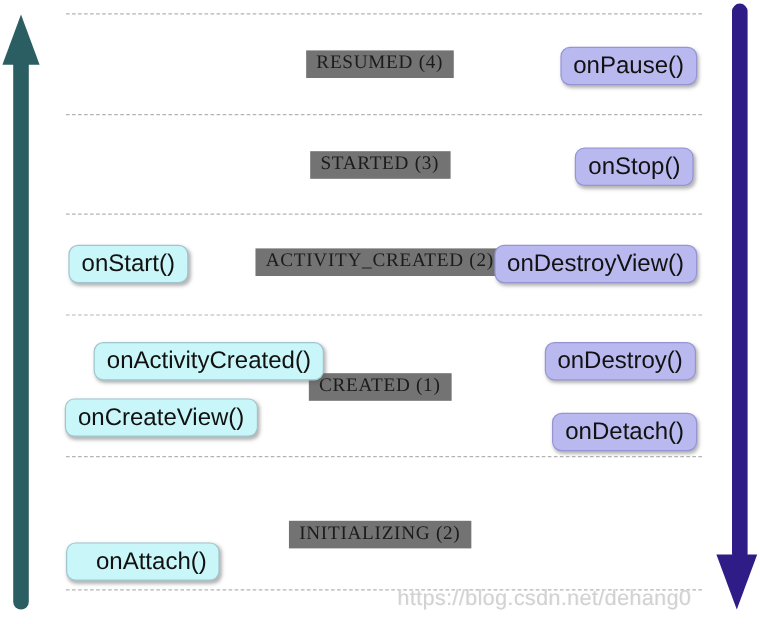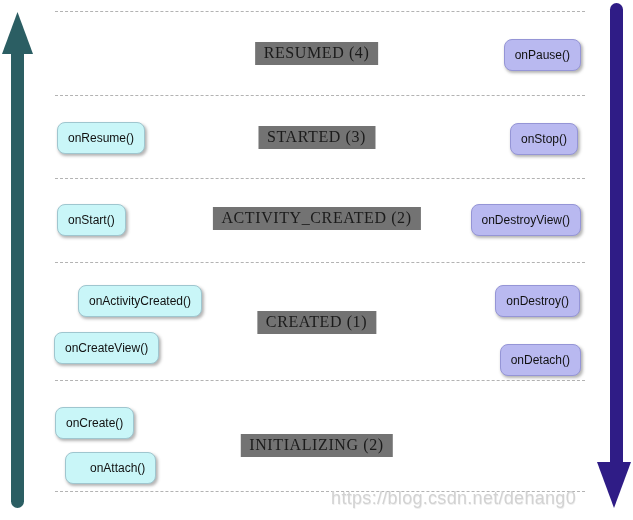--- a/index.html
+++ b/index.html
@@ -46,40 +46,40 @@
   .s4 { top: 311px; }
   .s5 { top: 434px; }
 
   
   .cb {
     position: absolute;
     height: 30px;
     display: flex;
     align-items: center;
     padding: 0 10px;
-    font-size: 12px;
+    font-size: 20px;
     color: #111;
     border-radius: 8px;
     white-space: nowrap;
     box-shadow: 1.5px 2px 3px rgba(90,90,90,0.45);
   }
   .cb-left {
     background: #c9f6f8;
     border: 1px solid #9fc6cf;
   }
   .cb-right {
     background: #b9b9f0;
     border: 1px solid #9595d6;
   }
   .lb1 { left: 57px; top: 122px; }
   .lb2 { left: 57px; top: 204px; }
   .lb3 { left: 54px; top: 285px; margin-left: 24px; }
   .lb4 { left: 54px; top: 332px; }
   .lb5 { left: 55px; top: 407px; }
-  .lb6 { left: 65px; top: 452px; padding-left: 24px; }
+  .lb6 { left: 55px; top: 452px; padding-left: 24px; }
   .rb1 { right: 52px; top: 39px; }
   .rb2 { right: 55px; top: 123px; }
   .rb3 { right: 52px; top: 204px; }
   .rb4 { right: 53px; top: 285px; }
   .rb5 { right: 52px; top: 327px; margin-top: 17px; }
 
   
   .arrow-left  { position: absolute; left: 0;    top: 0; }
   .arrow-right { position: absolute; left: 594px; top: 0; }
 
@@ -115,25 +115,23 @@
     <rect x="16" y="3" width="13" height="465" rx="6.5" fill="#2f1c86"></rect>
     <polygon points="20,508 3,462 37,462" fill="#2f1c86"></polygon>
   </svg>
 
   <div class="state s1">RESUMED (4)</div>
   <div class="state s2">STARTED (3)</div>
   <div class="state s3">ACTIVITY_CREATED (2)</div>
   <div class="state s4">CREATED (1)</div>
   <div class="state s5">INITIALIZING (2)</div>
 
-  <div class="cb cb-left lb1">onResume()</div>
   <div class="cb cb-left lb2">onStart()</div>
   <div class="cb cb-left lb3">onActivityCreated()</div>
   <div class="cb cb-left lb4">onCreateView()</div>
-  <div class="cb cb-left lb5">onCreate()</div>
   <div class="cb cb-left lb6">onAttach()</div>
 
   <div class="cb cb-right rb1">onPause()</div>
   <div class="cb cb-right rb2">onStop()</div>
   <div class="cb cb-right rb3">onDestroyView()</div>
   <div class="cb cb-right rb4">onDestroy()</div>
   <div class="cb cb-right rb5">onDetach()</div>
 
   <div class="watermark">https://blog.csdn.net/dehang0</div>
 

